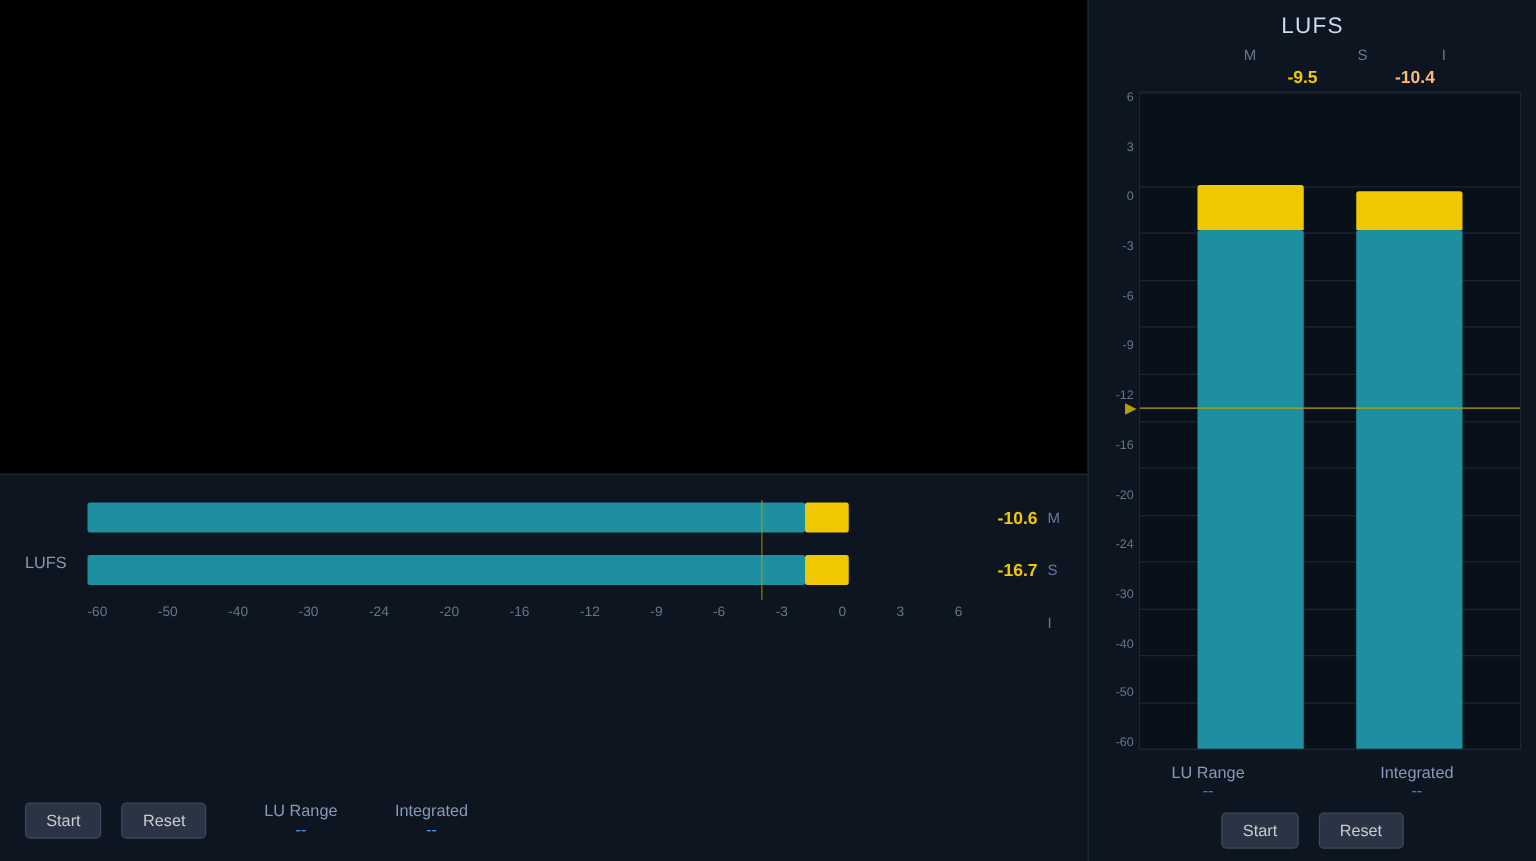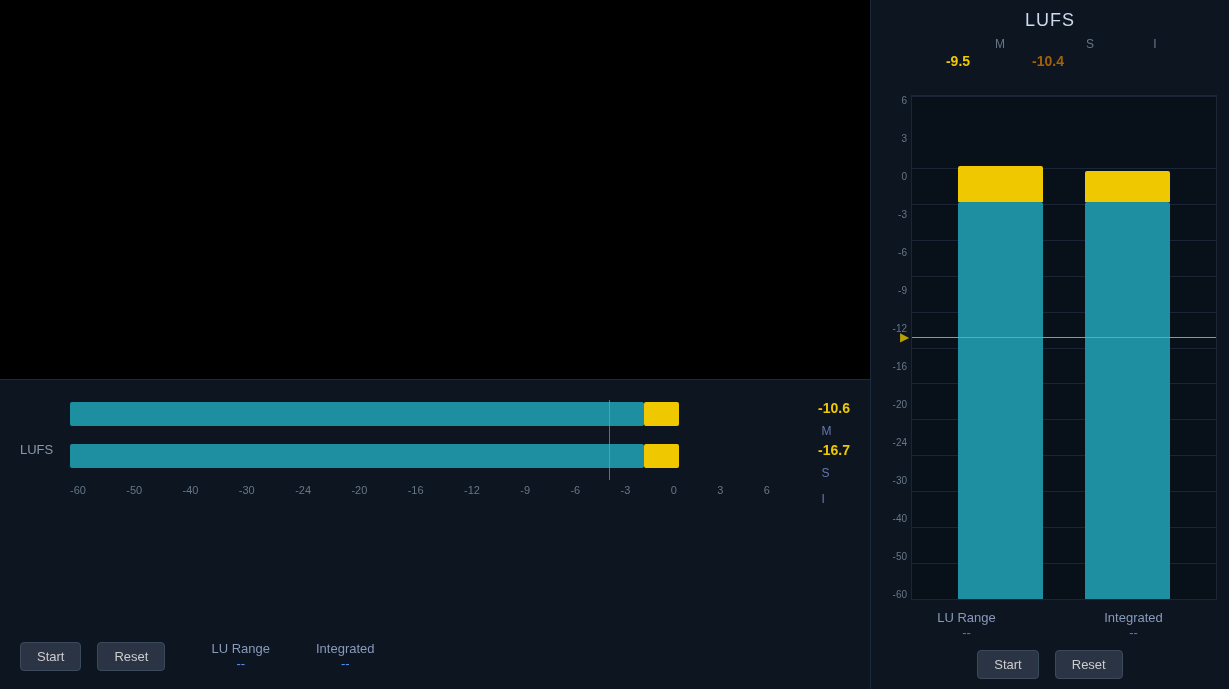--- a/index.html
+++ b/index.html
@@ -52,21 +52,20 @@
     .scale-label {
       color: #667788;
       font-size: 11px;
     }
 
     .value-label-row {
       display: flex;
       align-items: center;
       height: 28px;
       gap: 8px;
-      flex-direction: column;
     }
 
     .value-num {
       color: #f0c800;
       font-size: 14px;
       font-weight: bold;
       width: 45px;
       text-align: right;
     }
 
@@ -284,23 +283,23 @@
 <div class="right-panel">
 
   <div class="right-title">LUFS</div>
 
   <div style="display:flex; justify-content:center; padding-left:30px; margin-bottom:2px;">
     <div style="width:90px; text-align:center; color:#667788; font-size:12px;">M</div>
     <div style="width:90px; text-align:center; color:#667788; font-size:12px;">S</div>
     <div style="width:40px; text-align:center; color:#667788; font-size:12px;">I</div>
   </div>
 
-  <div style="display:flex; justify-content:flex-start; padding-left:30px; margin-bottom:26px;">
+  <div style="display:flex; justify-content:flex-end; padding-left:30px; margin-bottom:4px;">
     <div style="width:90px; text-align:center; color:#f0c800; font-size:14px; font-weight:bold;">-9.5</div>
-    <div style="width:90px; text-align:center; color:#a16207; font-size:14px; font-weight:bold;">-10.4</div>
+    <div style="width:90px; text-align:center; color:#fdba74; font-size:14px; font-weight:bold;">-10.4</div>
     <div style="width:40px;"></div>
   </div>
 
   <div style="flex:1; display:flex; position:relative;">
 
     <div style="display:flex; flex-direction:column; justify-content:space-between; padding-right:4px; min-width:28px;">
       <span style="color:#667788; font-size:10px; text-align:right;">6</span>
       <span style="color:#667788; font-size:10px; text-align:right;">3</span>
       <span style="color:#667788; font-size:10px; text-align:right;">0</span>
       <span style="color:#667788; font-size:10px; text-align:right;">-3</span>

